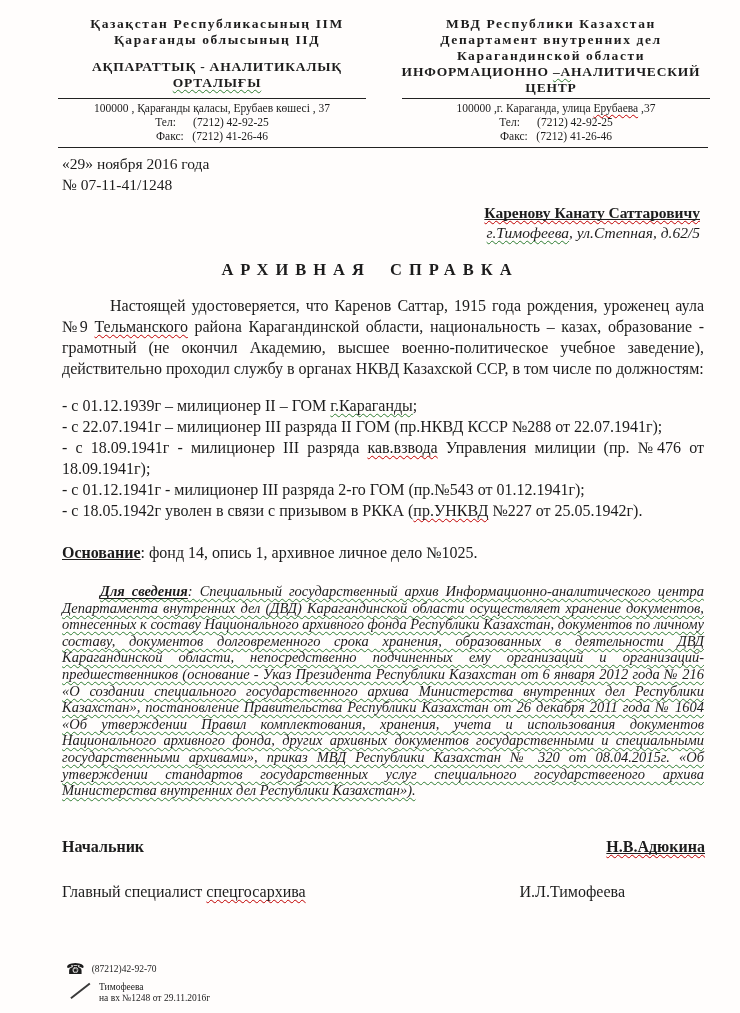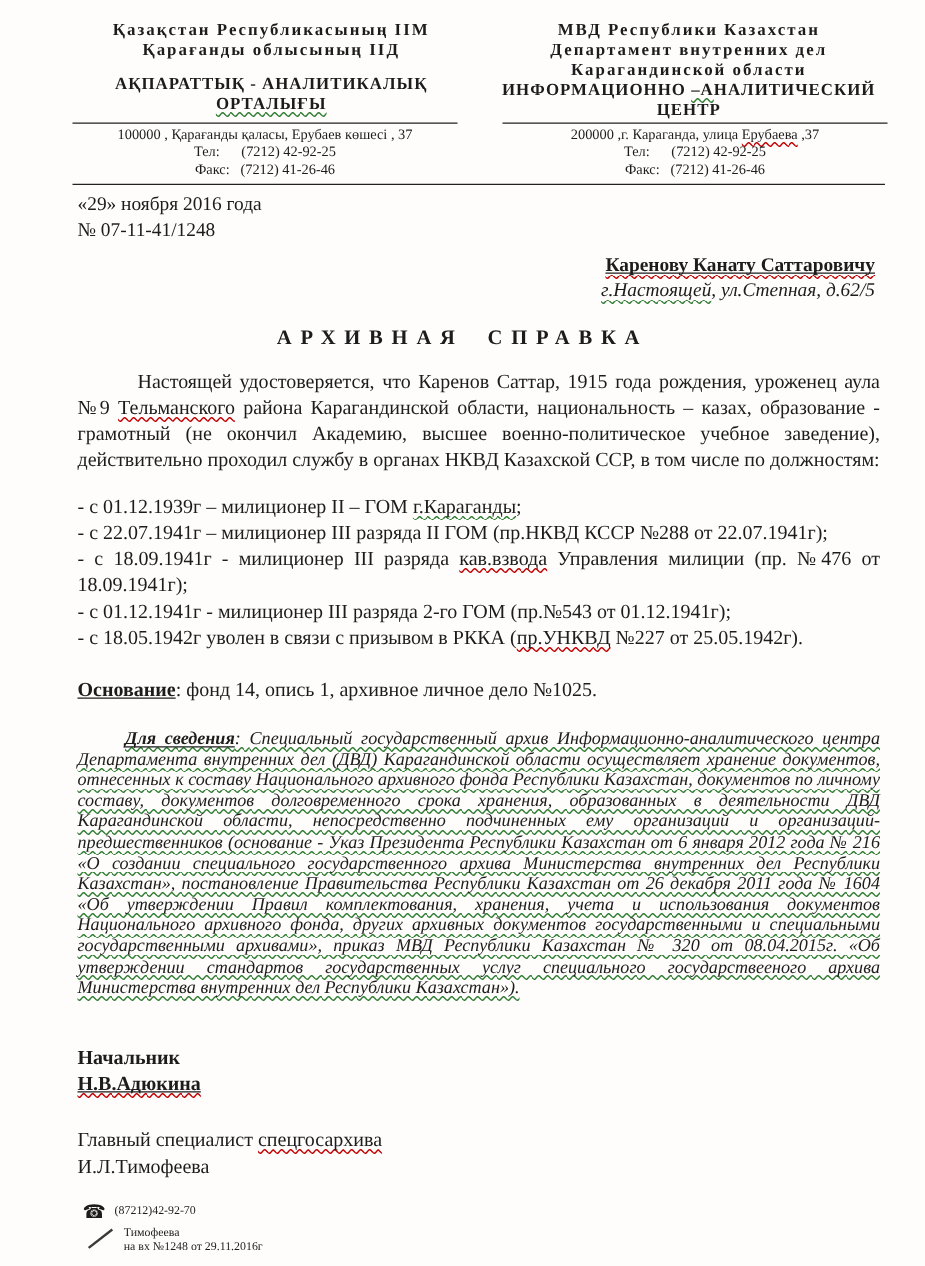--- a/index.html
+++ b/index.html
@@ -32,21 +32,21 @@
          letter-spacing:7px;word-spacing:8px;}
   
   .body-text{margin:0 36px 0 62px;font-size:16px;line-height:21px;text-align:justify;}
   .intro{margin-top:15px;text-indent:48px;}
   .item{margin:0;}
   .basis{margin-top:21px;}
   .basis .label{font-weight:bold;text-decoration:underline;text-decoration-skip-ink:none;}
   .note{margin-top:20px;font-style:italic;font-size:14.5px;line-height:16.6px;text-indent:38px;}
   .note .label{font-weight:bold;text-decoration:underline;text-decoration-skip-ink:none;}
   
-  .sig-row{display:flex;justify-content:space-between;margin:0 35px 0 62px;font-size:16px;line-height:21px;flex-direction:column;}
+  .sig-row{display:flex;justify-content:space-between;margin:0 35px 0 62px;font-size:16px;line-height:21px;}
   .sig-row.first{margin-top:37px;font-weight:bold;}
   .sig-row.second{margin-top:24px;}
   .sig-row.second .sig-name{padding-right:80px;}
   
   .u-solid{text-decoration:underline;text-decoration-skip-ink:none;}
   .wavy-red{text-decoration-line:underline;text-decoration-style:wavy;
             text-decoration-color:#c00000;text-decoration-thickness:1px;
             text-underline-offset:2px;text-decoration-skip-ink:none;}
   .wavy-green{text-decoration-line:underline;text-decoration-style:wavy;
             text-decoration-color:#2e7d32;text-decoration-thickness:1px;
@@ -85,35 +85,35 @@
     </div>
   </div>
 
   <div class="addr-row">
     <div class="addr-cell">
       <div>100000 , Қарағанды қаласы, Ерубаев көшесі , 37</div>
       <div class="pre">Тел:      (7212) 42-92-25</div>
       <div class="pre">Факс:   (7212) 41-26-46</div>
     </div>
     <div class="addr-cell">
-      <div><span>200000 ,г. Караганда, улица </span><span class="wavy-red">Ерубаева</span><span> ,37</span></div>
+      <div><span>100000 ,г. Караганда, улица </span><span class="wavy-red">Ерубаева</span><span> ,37</span></div>
       <div class="pre">Тел:      (7212) 42-92-25</div>
       <div class="pre">Факс:   (7212) 41-26-46</div>
     </div>
   </div>
   <div class="hr-full"></div>
 
   <div class="refblock">
     <div>«29» ноября 2016 года</div>
     <div>№ 07-11-41/1248</div>
   </div>
 
   <div class="addressee">
     <div class="name"><span class="u-solid"><span class="wavy-red">Каренову Канату Саттаровичу</span></span></div>
-    <div class="addr"><span class="wavy-green">г.Настоящей</span><span>, ул.Степная, д.62/5</span></div>
+    <div class="addr"><span class="wavy-green">г.Тимофеева</span><span>, ул.Степная, д.62/5</span></div>
   </div>
 
   <div class="title">АРХИВНАЯ СПРАВКА</div>
 
   <div class="body-text">
     <p class="intro"><span>Настоящей удостоверяется, что Каренов Саттар, 1915 года рождения, уроженец аула №9 </span><span class="wavy-red">Тельманского</span><span> района Карагандинской области, национальность – казах, образование - грамотный (не окончил Академию, высшее военно-политическое учебное заведение), действительно проходил службу в органах НКВД Казахской ССР, в том числе по должностям:</span></p>
 
     <p class="item"><span>- с 01.12.1939г – милиционер II – ГОМ </span><span class="wavy-green">г.Караганды</span><span>;</span></p>
     <p class="item"><span>- с 22.07.1941г – милиционер III разряда II ГОМ (пр.НКВД КССР  №288 от 22.07.1941г);</span></p>
     <p class="item"><span>- с 18.09.1941г - милиционер III разряда </span><span class="wavy-red">кав.взвода</span><span> Управления милиции (пр. №476 от 18.09.1941г);</span></p>

